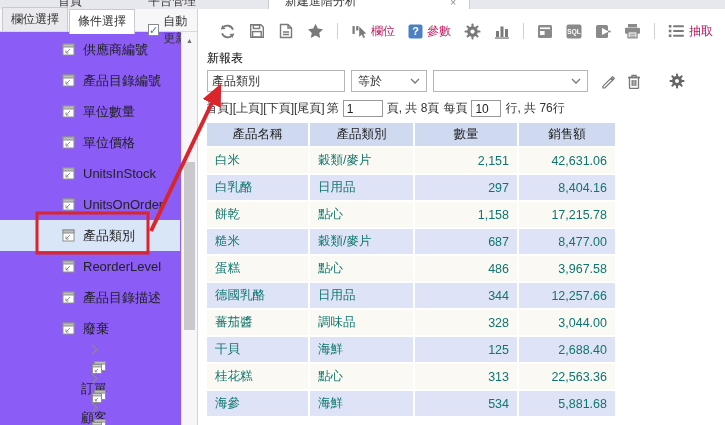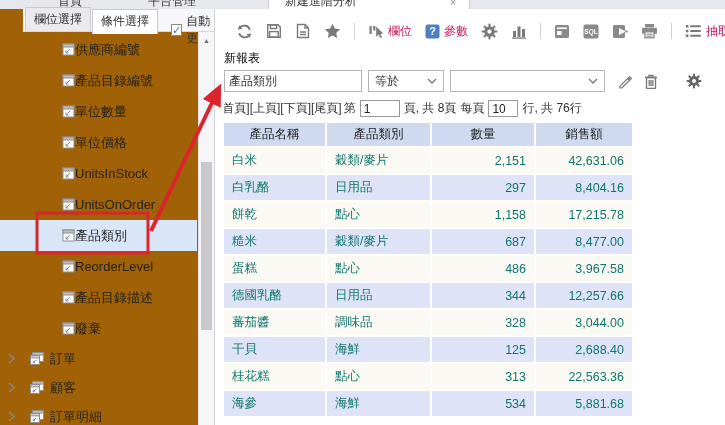--- a/index.html
+++ b/index.html
@@ -10,33 +10,33 @@
   .topstrip{position:relative;height:9px;background:#e7e7ee;overflow:hidden;}
   .frag{position:absolute;top:-7px;font-size:12px;color:#333;white-space:nowrap;}
   .toptab-active{position:absolute;left:268px;top:0;width:200px;height:9px;background:#fff;
     border-left:1px solid #c9c9ce;border-right:1px solid #c9c9ce;}
   .toptab-active .frag{left:16px;}
   .toptab-close{position:absolute;right:13px;top:-3px;font-size:10px;color:#888;}
 
   .main{display:flex;height:416px;}
 
   
-  .sidebar{width:215px;position:relative;background:#a16207;border-right:1px solid #d2d2d8;box-sizing:border-box;flex:none;padding-left:23px;}
+  .sidebar{width:198px;position:relative;background:#8b5cf6;border-right:1px solid #d2d2d8;box-sizing:border-box;flex:none;}
   .side-tabs{height:23px;background:#f7f7fa;border-bottom:1px solid #d8d8de;position:relative;
     display:flex;align-items:flex-end;padding-left:2px;box-sizing:border-box;}
   .side-tab{font-size:12px;color:#333;padding:3px 8px;background:#e9e9ee;border:1px solid #c9c9cf;border-bottom:none;margin-right:1px;white-space:nowrap;}
   .side-tab.active{background:#fff;position:relative;top:3px;padding-bottom:4px;}
   .auto-update{position:absolute;left:148px;top:4px;display:flex;align-items:center;gap:4px;font-size:12px;color:#333;}
   .cbx{width:12px;height:12px;border:1px solid #8a8a8a;background:#fff;display:flex;align-items:center;justify-content:center;
     font-size:11px;font-weight:bold;color:#4472c4;line-height:10px;box-sizing:border-box;}
   .side-body{position:absolute;top:23px;bottom:0;left:0;right:0;overflow:hidden;}
   .side-list{position:absolute;top:2px;left:0;right:17px;}
-  .field-item{height:31px;display:flex;align-items:center;padding-left:62px;font-size:13px;color:#222;}
+  .field-item{height:31px;display:flex;align-items:center;padding-left:62px;gap:8px;font-size:13px;color:#222;}
   .field-item.selected{background:#d9e6f8;}
-  .tree-item{height:29px;display:flex;align-items:center;padding-left:8px;gap:6px;font-size:13px;color:#222;}
+  .tree-item{height:29px;display:flex;align-items:center;padding-left:8px;gap:6px;font-size:13px;color:#222;flex-direction:column;}
   .tree-item .f-icon{margin-left:9px;}
   .f-icon{display:inline-flex;flex:none;}
   .side-scrollbar{position:absolute;right:0;top:0;bottom:0;width:16px;background:#f6f6f8;border-left:1px solid #e4e4e8;box-sizing:border-box;}
   .scroll-up{position:absolute;top:5px;left:0;right:0;text-align:center;font-size:7px;color:#707070;cursor:default;}
   .scroll-thumb{position:absolute;left:2px;right:2px;top:130px;height:168px;background:#c9c9cd;}
 
   
   .content{flex:1;position:relative;background:#fff;padding:5px 0 0 9px;box-sizing:border-box;overflow:hidden;}
   .toolbar{display:flex;align-items:center;gap:13px;height:30px;margin-left:12px;margin-top:2px;}
   .tbtn{display:flex;align-items:center;gap:4px;font-size:12px;color:#be185d;flex:none;cursor:default;}

